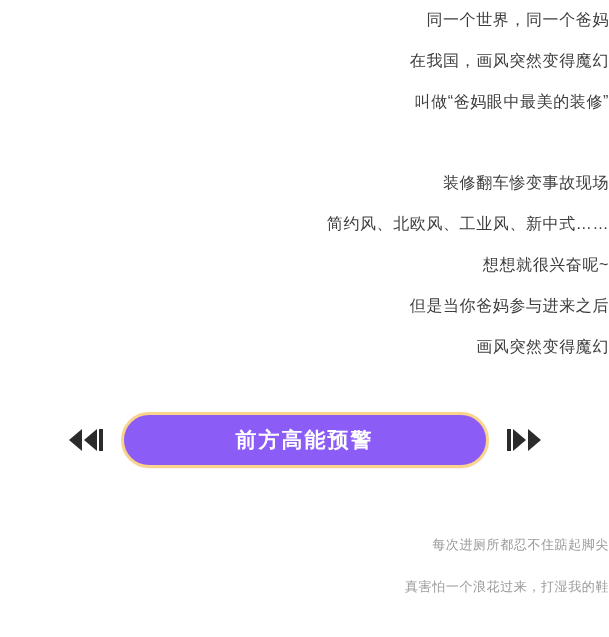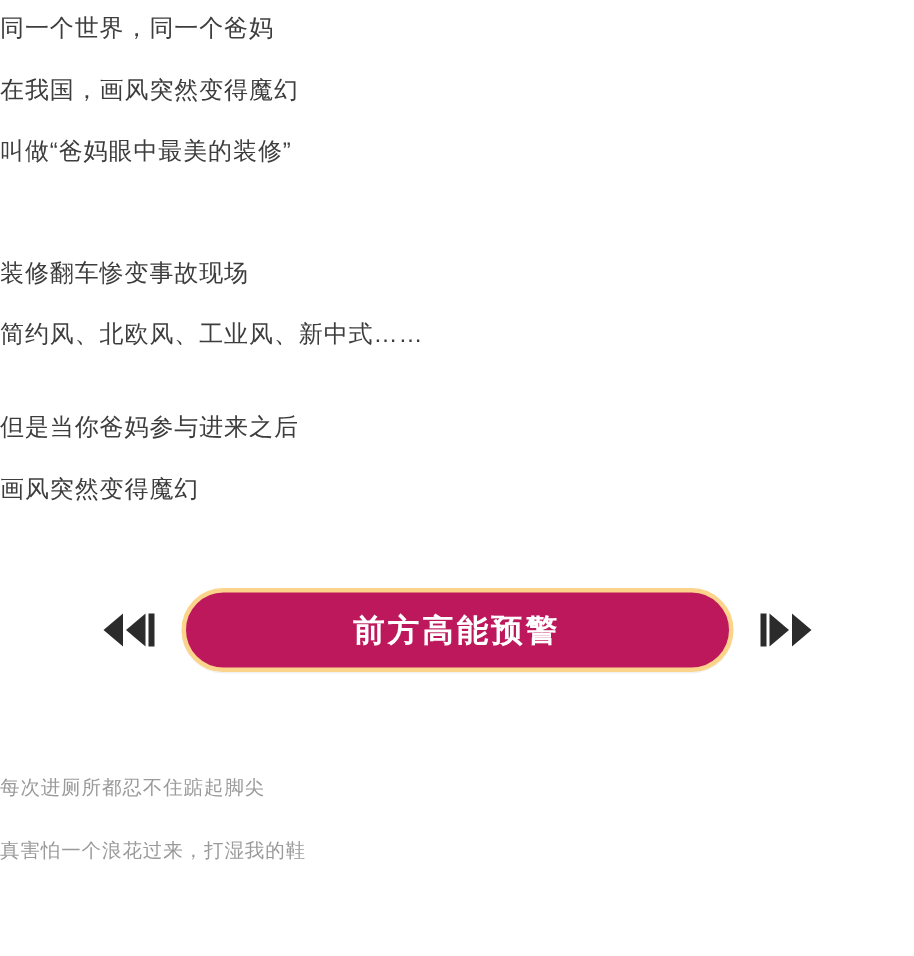--- a/index.html
+++ b/index.html
@@ -17,21 +17,21 @@
   .page {
     position: relative;
     width: 609px;
     height: 637px;
     box-sizing: border-box;
   }
   .lines {
     padding-top: 10px;
   }
   .line {
-    text-align: left;
+    text-align: right;
     font-size: 16px;
     line-height: 20px;
     color: #3d3d3d;
     letter-spacing: 0.6px;
   }
   .gap-sm { height: 21px; }
   .gap-block { height: 30px; }
 
   .banner-row {
     position: relative;
@@ -60,21 +60,21 @@
   .bar {
     width: 4px;
     height: 22px;
     background: #2b2b2b;
   }
 
   .banner {
     width: 368px;
     height: 56px;
     border-radius: 28px;
-    background: #be185d;
+    background: #8b5cf6;
     border: 3px solid #fbd38b;
     box-sizing: border-box;
     display: flex;
     align-items: center;
     justify-content: center;
     box-shadow: 0 1px 0 rgba(0,0,0,0.05);
     text-align: right;
   }
   .banner-text {
     color: #ffffff;
@@ -106,20 +106,21 @@
   </div>
 
   <div class="gap-block"></div>
 
   <div class="lines">
     <div class="gap-sm"></div>
     <div class="line">装修翻车惨变事故现场</div>
     <div class="gap-sm"></div>
     <div class="line">简约风、北欧风、工业风、新中式……</div>
     <div class="gap-sm"></div>
+    <div class="line">想想就很兴奋呢~</div>
     <div class="gap-sm"></div>
     <div class="line">但是当你爸妈参与进来之后</div>
     <div class="gap-sm"></div>
     <div class="line">画风突然变得魔幻</div>
     <div class="gap-sm"></div>
   </div>
 
   <div class="banner-row">
     <div class="arrow-group left">
       <span class="tri l"></span>

